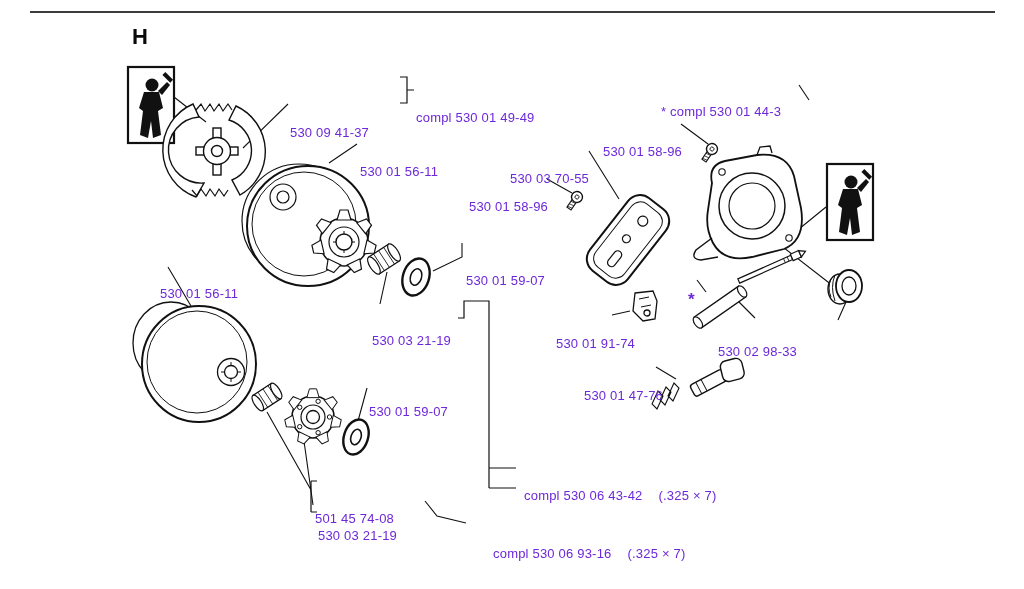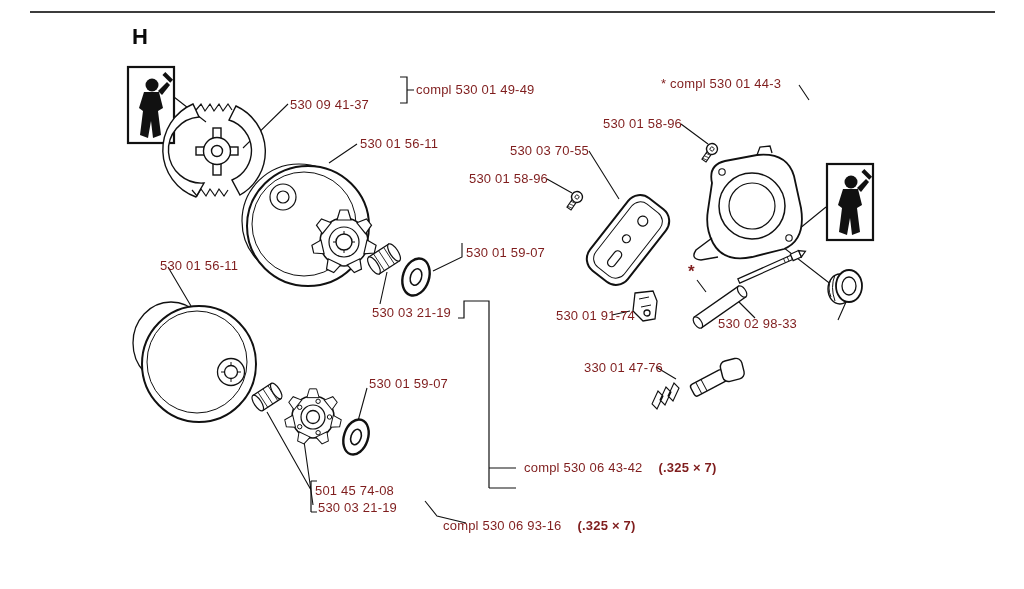--- a/index.html
+++ b/index.html
@@ -1,23 +1,23 @@
 <!DOCTYPE html>
 <html><head>
 <meta charset="utf-8">
 <style>
   * { margin:0; padding:0; box-sizing:border-box; }
   html,body { width:1024px; height:589px; background:#ffffff; overflow:hidden; }
   body { font-family:"Liberation Sans", sans-serif; position:relative; color:#0a0a0a; }
   .stage { position:absolute; inset:0; }
   svg.art { position:absolute; left:0; top:0; }
-  .lbl { position:absolute; font-size:13px; letter-spacing:.2px; white-space:nowrap; color:#7f1d1d; }
+  .lbl { position:absolute; font-size:13px; letter-spacing:.2px; white-space:nowrap; color:#6d28d9;margin-top:28px; }
   .section-letter { position:absolute; font-size:22px; font-weight:bold; }
   .ast { font-size:17px; font-weight:bold; }
-  .kit .size { font-weight:bold; margin-left:16px; }
+  .kit .size { font-weight:normal; margin-left:16px; }
 </style>
 </head>
 <body>
 
 <div class="stage">
 
   <svg class="art" width="1024" height="589" viewBox="0 0 1024 589">
     <defs>
       <path id="tooth" d="M-7 -22 L-4 -32 L4 -32 L7 -22 Z"></path>
       <g id="mech">
@@ -218,26 +218,26 @@
   <div class="lbl" style="left:661px;top:76px">* compl 530 01 44-3</div>
   <div class="lbl" style="left:603px;top:116px">530 01 58-96</div>
   <div class="lbl" style="left:510px;top:143px">530 03 70-55</div>
   <div class="lbl" style="left:469px;top:171px">530 01 58-96</div>
   <div class="lbl" style="left:360px;top:136px">530 01 56-11</div>
   <div class="lbl" style="left:466px;top:245px">530 01 59-07</div>
   <div class="lbl" style="left:372px;top:305px">530 03 21-19</div>
   <div class="lbl" style="left:160px;top:258px">530 01 56-11</div>
   <div class="lbl" style="left:556px;top:308px">530 01 91-74</div>
   <div class="lbl" style="left:718px;top:316px">530 02 98-33</div>
-  <div class="lbl" style="left:584px;top:360px">330 01 47-76</div>
+  <div class="lbl" style="left:584px;top:360px">530 01 47-76</div>
   <div class="lbl" style="left:369px;top:376px">530 01 59-07</div>
   <div class="lbl" style="left:315px;top:483px">501 45 74-08</div>
   <div class="lbl" style="left:318px;top:500px">530 03 21-19</div>
   <div class="lbl ast" style="left:688px;top:262px">*</div>
 
   <div class="lbl kit" style="left:524px;top:460px">
     <span>compl 530 06 43-42</span><span class="size">(.325 × 7)</span>
   </div>
-  <div class="lbl kit" style="left:443px;top:518px">
+  <div class="lbl kit" style="left:493px;top:518px">
     <span>compl 530 06 93-16</span><span class="size">(.325 × 7)</span>
   </div>
 
 </div>
 
 </body></html>

